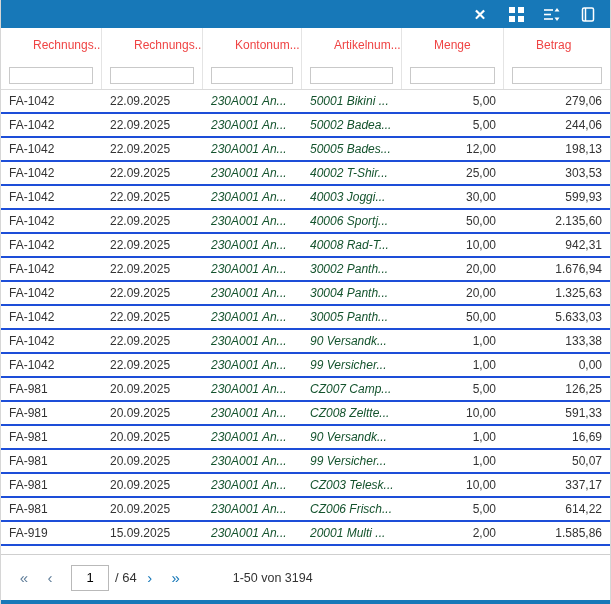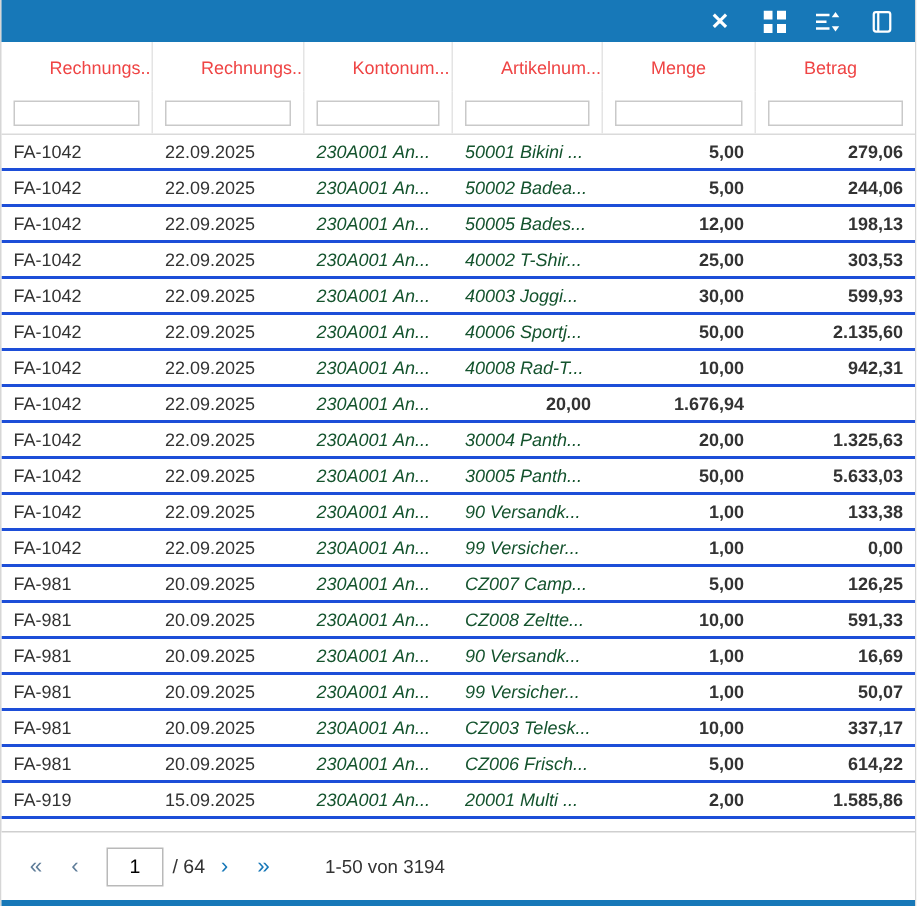--- a/index.html
+++ b/index.html
@@ -29,33 +29,33 @@
   .fcell { height:100%; display:flex; align-items:center; border-right:1px solid #e4e4e4; }
   .fcell:last-child { border-right:none; }
   .fcell input { width:calc(100% - 16px); margin-left:8px; height:17px;
     border:1px solid #c9c9c9; font-size:11px; padding:0 3px; }
 
   .rows-area { height:464px; overflow:hidden; flex:none; }
   .drow { height:24px; border-bottom:2px solid #1d4ed8; align-items:center; cursor:default; }
   .dcell { font-size:12px; color:#333; padding-left:8px; white-space:nowrap;
     overflow:hidden; height:100%; display:flex; align-items:center; }
   .dcell.link { color:#14532d; cursor:pointer;font-style:italic; }
-  .dcell.num { justify-content:flex-end; padding-right:8px; padding-left:0;font-weight:bold; }
+  .dcell.num { justify-content:flex-end; padding-right:8px; padding-left:0; }
 
   
   .footer { height:46px; border-top:1px solid #cfcfcf; display:flex; align-items:center;
     padding-left:10px; flex:none; background:#fff; }
   .pbtn { background:transparent; border:none; font-size:15px; cursor:pointer;
     width:26px; height:26px; line-height:1; }
   .pbtn.muted { color:#5f7d99; }
   .pbtn.active { color:#1778b8; }
   .page-input { width:38px; height:26px; border:1px solid #b9b9b9; text-align:center;
     font-size:13px; margin:0 6px 0 8px; }
   .of-label { font-size:13px; color:#333; }
-  .range-label { font-size:12.5px; color:#333; margin-left:28px; }
+  .range-label { font-size:12.5px; color:#333; margin-left:44px; }
 
   .bottom-bar { height:4px; background:#1778b8; flex:none; margin-top:auto; }
 </style>
 </head>
 <body>
 
 <div class="panel">
 
   <div class="toolbar">
     <button class="tbtn">
@@ -176,20 +176,21 @@
         <div class="dcell">22.09.2025</div>
         <div class="dcell link">230A001 An...</div>
         <div class="dcell link">40008 Rad-T...</div>
         <div class="dcell num">10,00</div>
         <div class="dcell num">942,31</div>
       </div>
       <div class="grid-row drow">
         <div class="dcell">FA-1042</div>
         <div class="dcell">22.09.2025</div>
         <div class="dcell link">230A001 An...</div>
+        <div class="dcell link">30002 Panth...</div>
         <div class="dcell num">20,00</div>
         <div class="dcell num">1.676,94</div>
       </div>
       <div class="grid-row drow">
         <div class="dcell">FA-1042</div>
         <div class="dcell">22.09.2025</div>
         <div class="dcell link">230A001 An...</div>
         <div class="dcell link">30004 Panth...</div>
         <div class="dcell num">20,00</div>
         <div class="dcell num">1.325,63</div>

